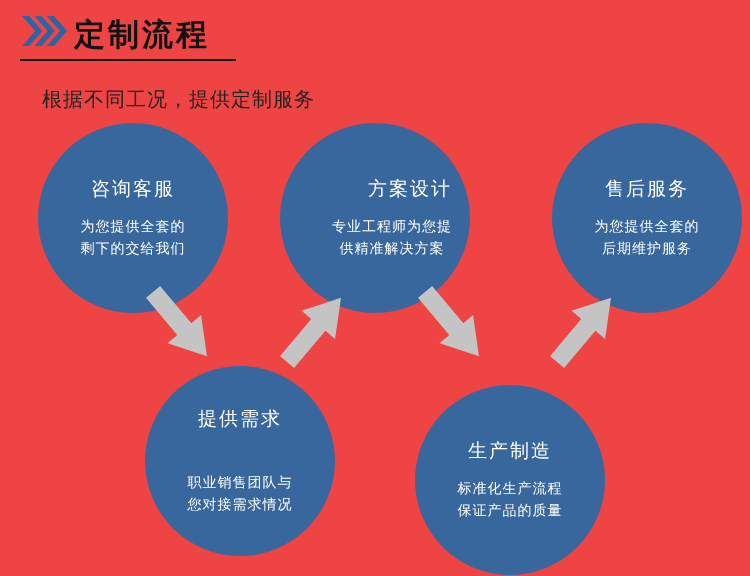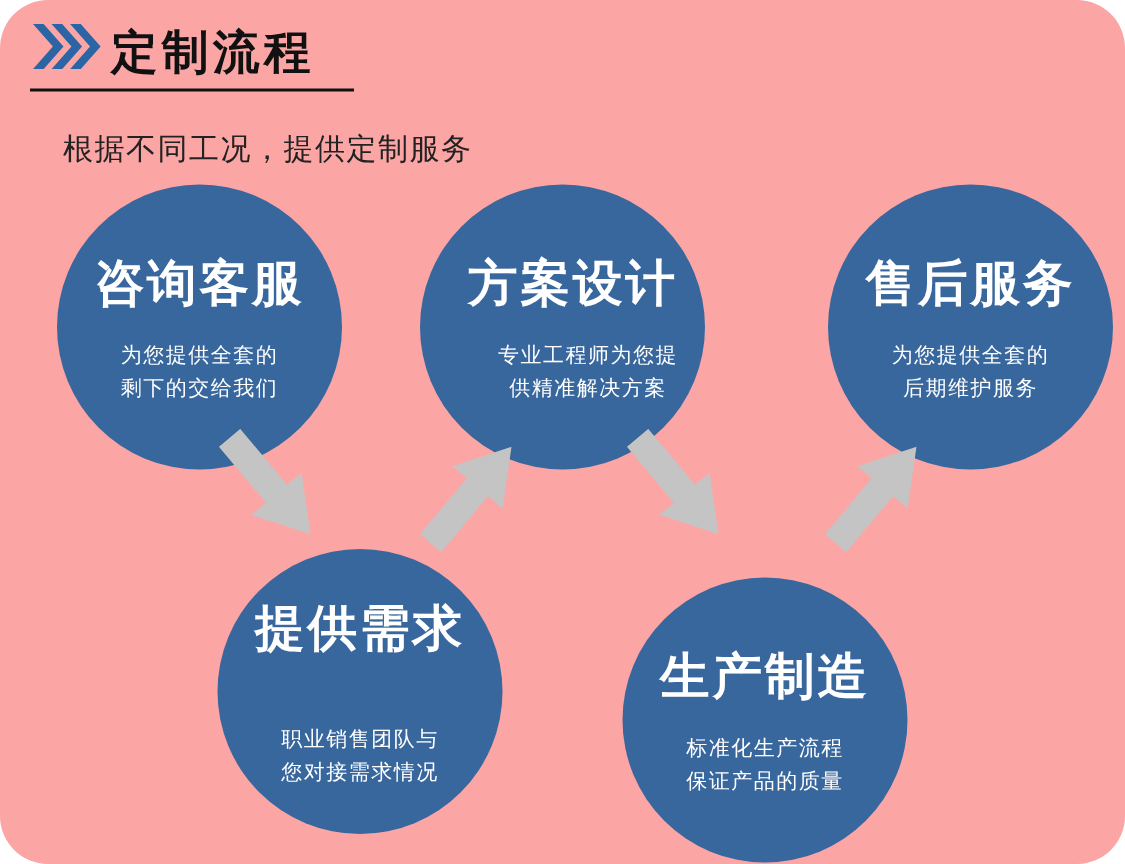--- a/index.html
+++ b/index.html
@@ -10,23 +10,22 @@
   }
   *{margin:0;padding:0;box-sizing:border-box;}
   body{
     font-family:"Liberation Sans","DejaVu Sans",sans-serif;
     background:#ffffff;
   }
   .canvas{
     position:relative;
     width:750px;
     height:576px;
-    background:#fca5a5;
+    background:#ef4444;
     overflow:hidden;
-    border-radius:32px;
   }
   
   .header-icon{
     position:absolute;
     left:22px;
     top:16px;
     width:46px;
     height:36px;
   }
   .page-title{
@@ -65,22 +64,22 @@
     background:var(--circle-blue);
     color:#ffffff;
     display:flex;
     flex-direction:column;
     align-items:center;
     justify-content:center;
     text-align:center;
     padding:0 18px;
   }
   .step-title{
-    font-size:33px;
-    font-weight:700;
+    font-size:19px;
+    font-weight:400;
     letter-spacing:2px;
     margin-bottom:14px;
     white-space:nowrap;
   }
   .step-desc{
     font-size:14px;
     line-height:1.55;
     white-space:pre-line;
     letter-spacing:1px;
   }

